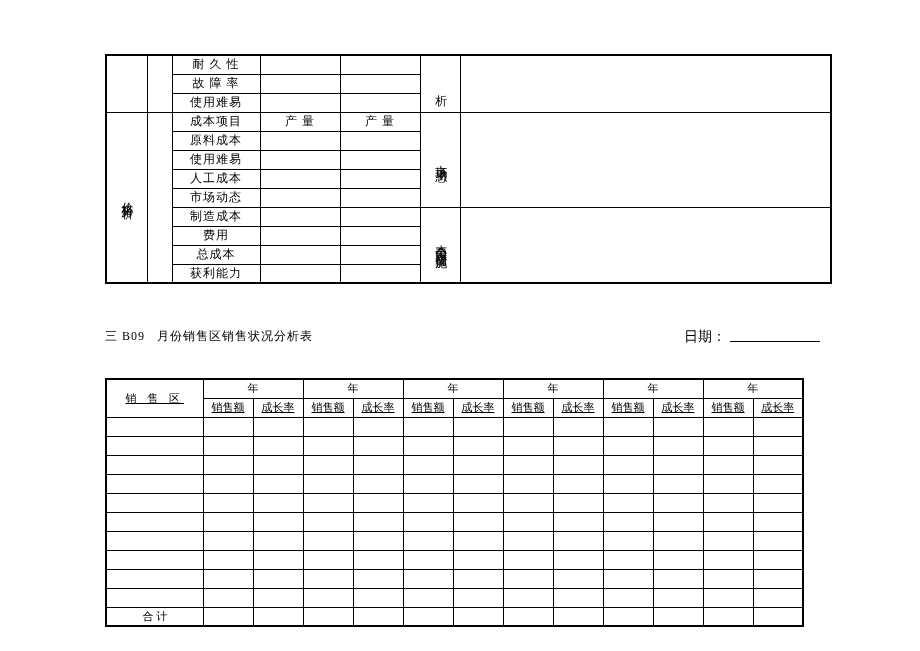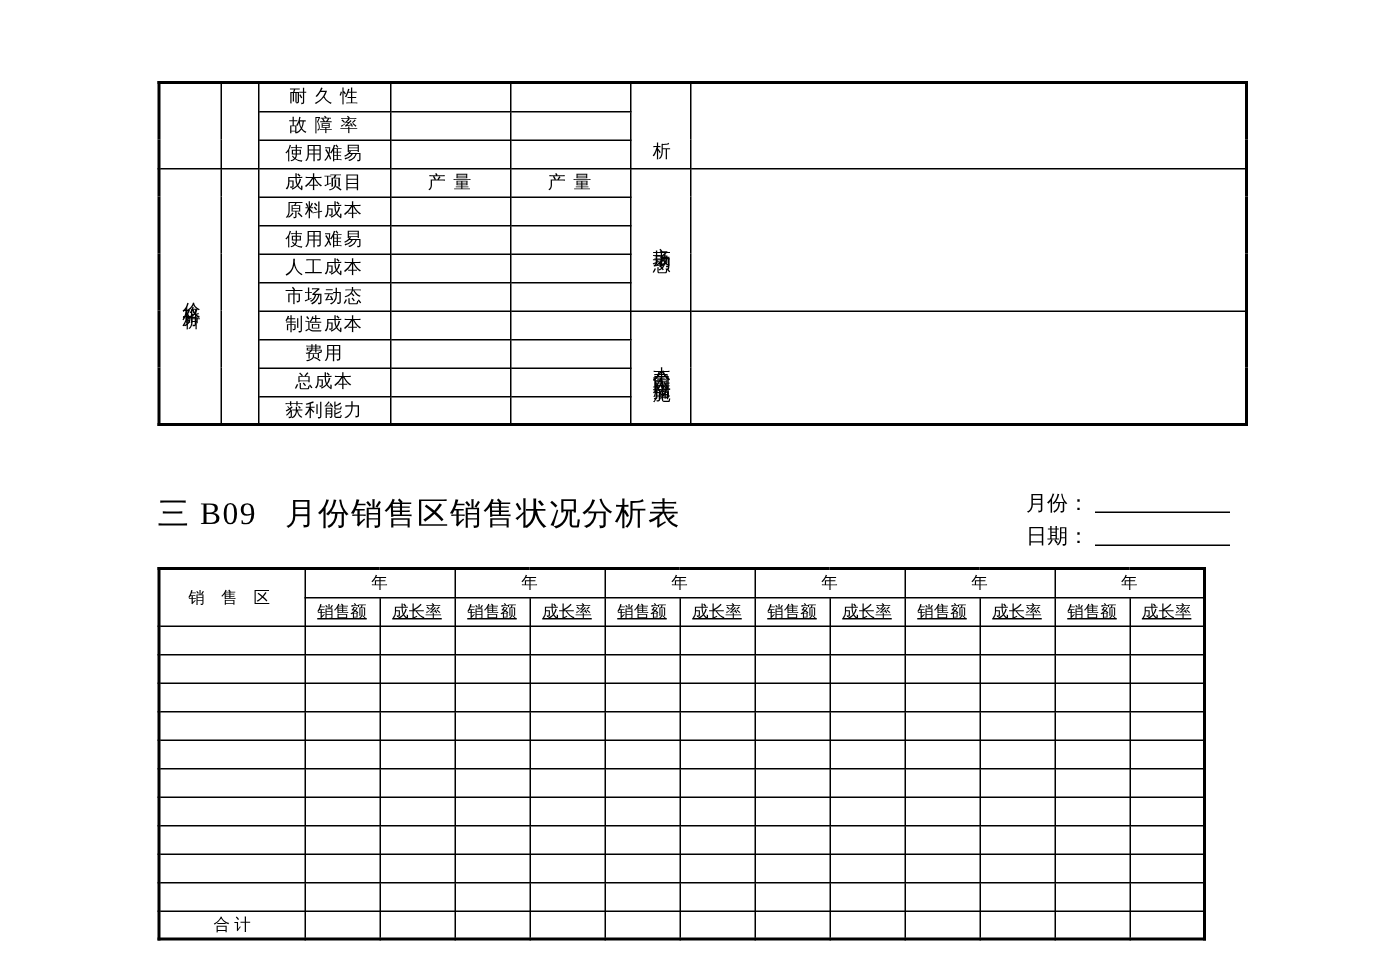--- a/index.html
+++ b/index.html
@@ -14,29 +14,29 @@
     .table1 .narrow-left span { display: inline-block; writing-mode: vertical-rl; text-orientation: upright; letter-spacing: 2px; }
     .table1 .blank-col { width: 18px; }
     .table1 .label-col { width: 88px; }
     .table1 .val-col { width: 80px; }
     .table1 .mid-col { width: 26px; font-size: 12px; line-height: 1.3; }
     .table1 .mid-col span { display: inline-block; writing-mode: vertical-rl; text-orientation: upright; letter-spacing: 2px; }
     .table1 .wide-right { width: 370px; }
 
     
     .title-row { position: absolute; left: 105px; top: 328px; width: 715px; display: flex; justify-content: space-between; align-items: baseline; }
-    .title-left { font-size: 21px; letter-spacing: 1px; }
+    .title-left { font-size: 12px; letter-spacing: 1px; }
     .title-right { position: absolute; right: 0; top: -2px; text-align: right; font-size: 14px; line-height: 1.6; }
     .title-right .line { display: flex; justify-content: flex-end; gap: 4px; }
     .title-right .blank { display: inline-block; border-bottom: 1px solid #000; min-width: 90px; height: 16px; }
 
     
     .table2 { position: absolute; left: 105px; top: 378px; border: 2px solid #000; border-collapse: collapse; }
     .table2 td, .table2 th { border: 1px solid #000; font-size: 11px; text-align: center; vertical-align: middle; height: 19px; padding: 0 2px; font-weight: normal; }
-    .table2 .region-col { width: 97px; letter-spacing: 4px; }
+    .table2 .region-col { width: 97px; letter-spacing: 4px; text-decoration: underline; }
     .table2 .year-head { height: 17px; }
     .table2 .sub-col { width: 50px; text-decoration: underline; }
     .table2 .data-row td { height: 19px; }
     .table2 .total-row td { height: 19px; font-family: Liberation Serif, serif; }
   </style>
 </head>
 <body>
 
 <div class="page">
 
@@ -117,24 +117,20 @@
   </tbody>
     </table>
 
   <div class="title-row">
     <div class="title-left">
       <span>三 B09</span>&nbsp;&nbsp;
       <span>月份销售区销售状况分析表</span>
     </div>
     <div class="title-right">
       <div class="line">
-          <span>月份：</span>
-          <span class="blank"></span>
-        </div>
-      <div class="line">
           <span>日期：</span>
           <span class="blank"></span>
         </div>
     </div>
   </div>
 
   <table class="table2">
     <tbody>
         <tr class="year-head">
       <th class="region-col" rowspan="2">销 售 区</th>

